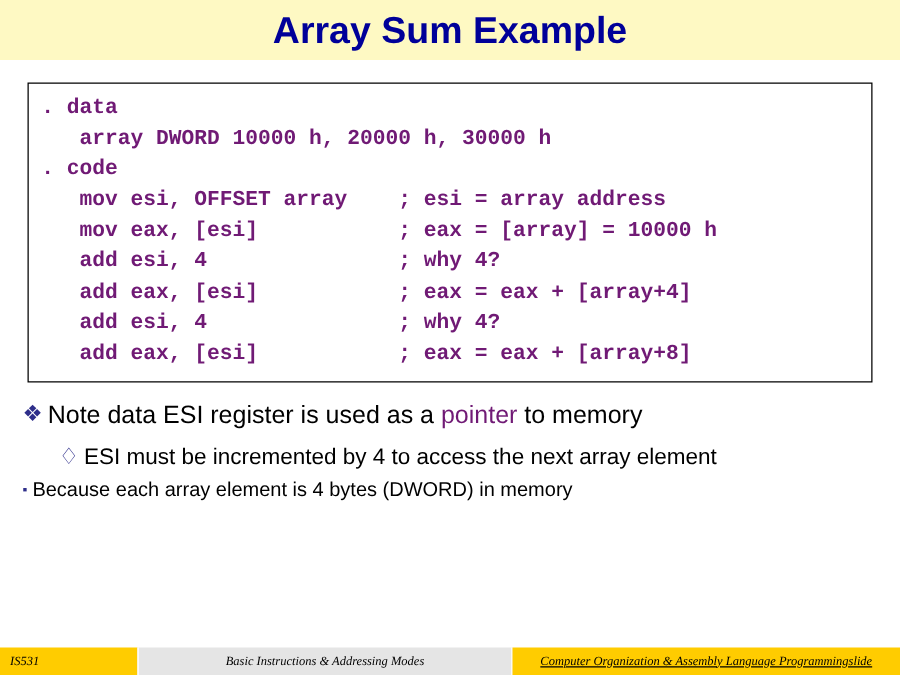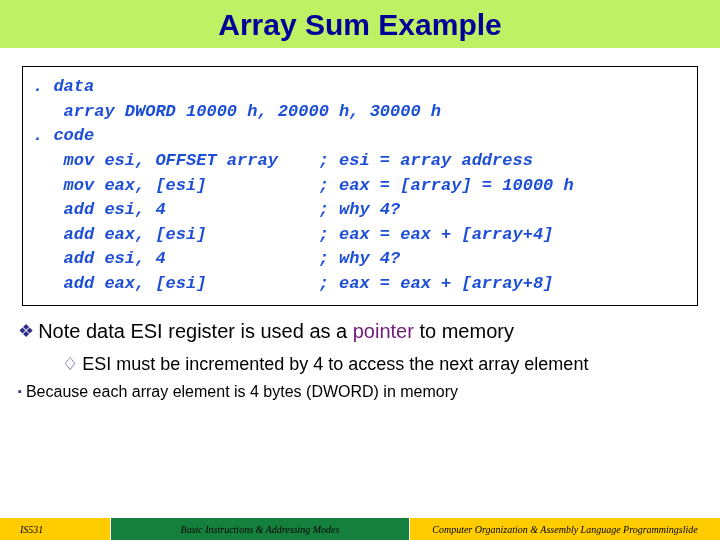--- a/index.html
+++ b/index.html
@@ -5,21 +5,21 @@
   * { box-sizing: border-box; margin: 0; padding: 0; }
   body {
     width: 720px;
     height: 540px;
     background: #fff;
     font-family: Arial, Helvetica, sans-serif;
     position: relative;
     overflow: hidden;
   }
   .title-bar {
-    background: #bef264;
+    background: #fef9c3;
     width: 100%;
     padding: 8px 0 6px 0;
     text-align: center;
   }
   .title-text {
     font-family: "Comic Sans MS", "Comic Sans", cursive, sans-serif;
     color: #000099;
     font-size: 30px;
     font-weight: bold;
   }
@@ -39,27 +39,26 @@
   }
   .codebox {
     border: 1px solid #000;
     padding: 8px 10px;
     margin: 6px 4px 14px 4px;
     font-family: "Courier New", Courier, monospace;
     font-size: 17px;
     line-height: 1.45;
     white-space: pre;
     font-weight: bold;
-    color: #1d4ed8;
-    font-style: italic;
+    color: #701a75;
   }
   .ptr { color: #701a75; }
   .sub1 {
     font-size: 18px;
-    margin-left: 44px;
+    margin-left: 29px;
     margin-top: 8px;
   }
   .sub1 .marker { color: #2e2e8a; margin-right: 4px; }
   .sub2 {
     font-size: 16px;
     margin-top: 8px;
   }
   .sub2 .marker { color: #2e2e8a; margin-right: 4px; font-size: 11px; vertical-align: 2px; }
   .footer {
     position: absolute;
@@ -69,39 +68,40 @@
     font-size: 10px;
     font-style: italic;
     font-family: "Times New Roman", serif;
     color: #000;
   }
   .footer .cell1 {
     width: 110px;
     background: #ffcc00;
     display: flex;
     align-items: center;
-    padding-left: 20px;
+    padding-left: 8px;
   }
   .footer .cell2 {
     flex: 1;
-    background: #15803d;
+    background: #e5e5e5;
     display: flex;
     align-items: center;
     justify-content: center;
     border-left: 1px solid #fff;
     border-right: 1px solid #fff;
   }
   .footer .cell3 {
     width: 310px;
     background: #ffcc00;
     display: flex;
     align-items: center;
     justify-content: center;
     padding: 0 4px;
     white-space: nowrap;
+    text-decoration: underline;
   }
 </style>
 </head>
 <body>
 
 <div class="title-bar">
   <div class="title-text">Array Sum Example</div>
 </div>
 
 <div class="content">

